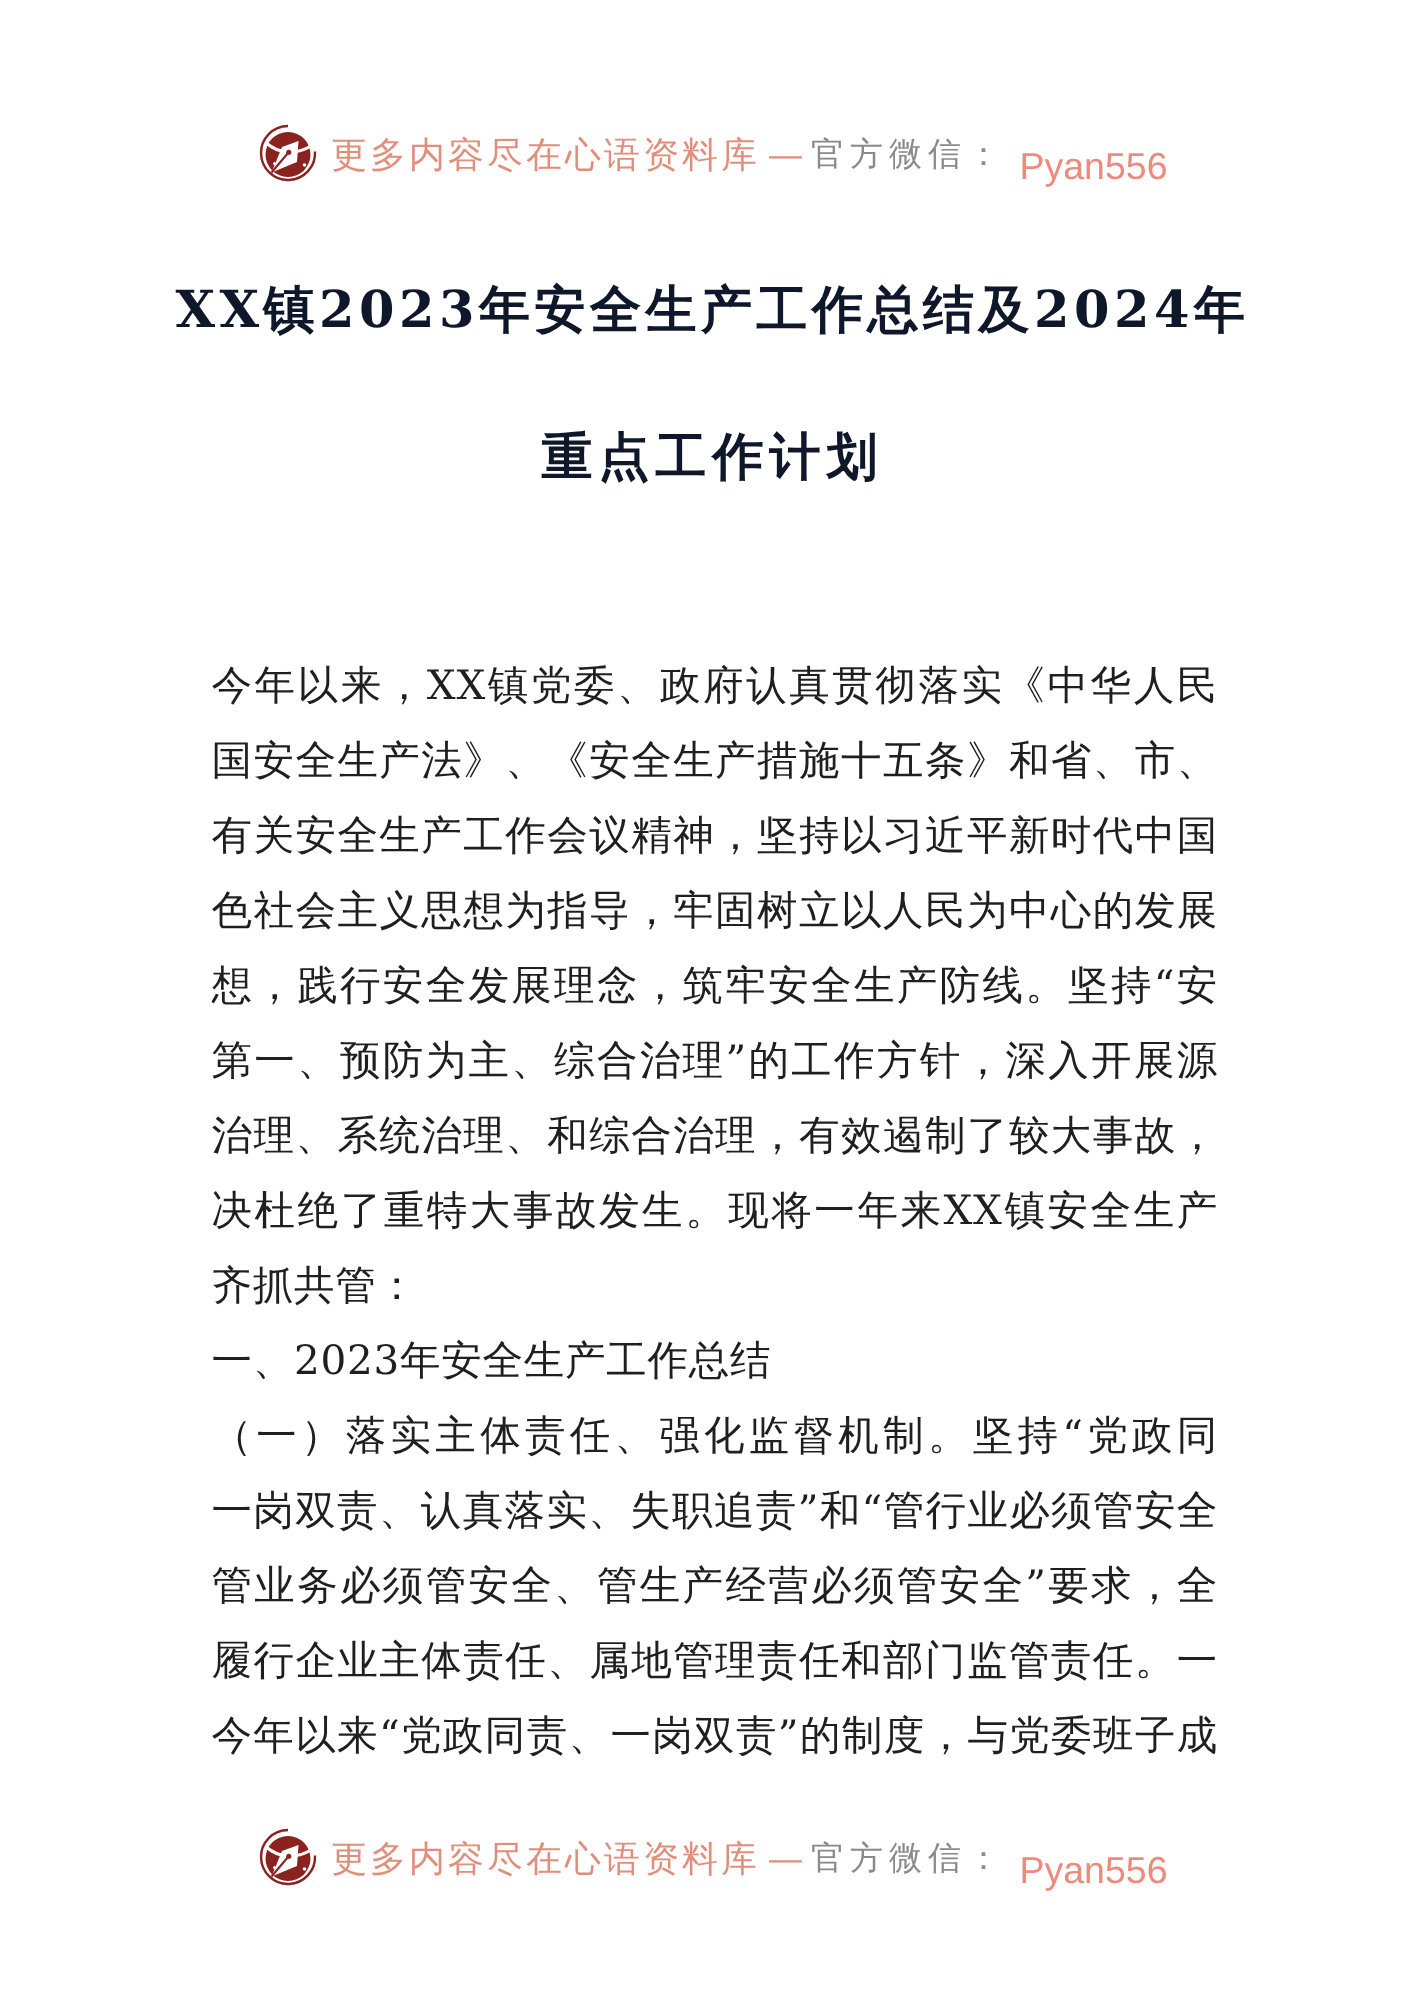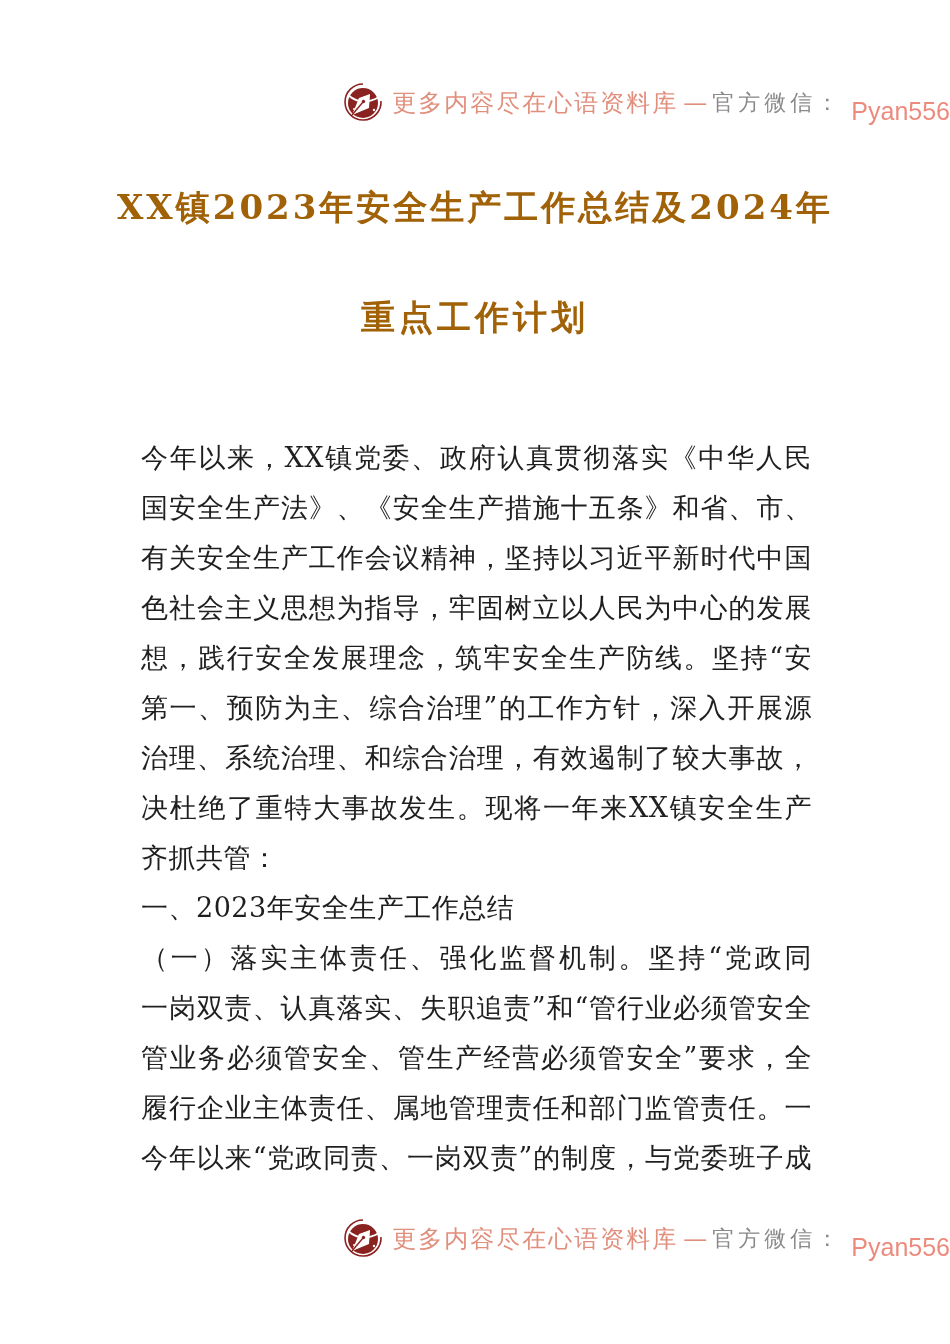--- a/index.html
+++ b/index.html
@@ -10,21 +10,21 @@
     position: relative; overflow: hidden;
   }
   .page {
     position: absolute; inset: 0;
     background: var(--page-bg, #ffffff);
   }
 
   
   .watermark {
     position: absolute; left: 0; right: 0;
-    display: flex; align-items: center; justify-content: flex-end;
+    display: flex; align-items: center; justify-content: center;
     gap: 9px; height: 38px;
   }
   .watermark.header { top: 84px; }
   .watermark.footer { top: 1220px; }
   .wm-logo { width: 40px; height: 40px; flex: 0 0 auto; margin-top: -3px; }
   .wm-brand {
     color: var(--brand-color, #E18F7D);
     font-size: 24px; letter-spacing: 2px;
     font-family: "DejaVu Serif", serif;
   }
@@ -40,28 +40,28 @@
     font-style: normal;
     font-family: "Liberation Sans", "DejaVu Sans", sans-serif;
     margin-top: 16px;
   }
 
   
   .doc-title {
     position: absolute; left: 0; right: 0;
     text-align: center;
     font-weight: bold;
-    color: #a16207;
+    color: #0f172a;
     font-size: 34px;
     line-height: 42px;
     letter-spacing: 3px;
     font-family: "DejaVu Serif", serif;
   }
   .doc-title.line1 { top: 186px; }
-  .doc-title.line2 { top: 296px; letter-spacing: 4px; text-align: center; }
+  .doc-title.line2 { top: 284px; letter-spacing: 4px; text-align: center; }
 
   
   .doc-body {
     position: absolute;
     top: 433px; left: 141px; width: 671px;
     color: #1F1F1F;
     font-size: 27px;
     font-family: "DejaVu Serif", serif;
   }
   .body-line {

